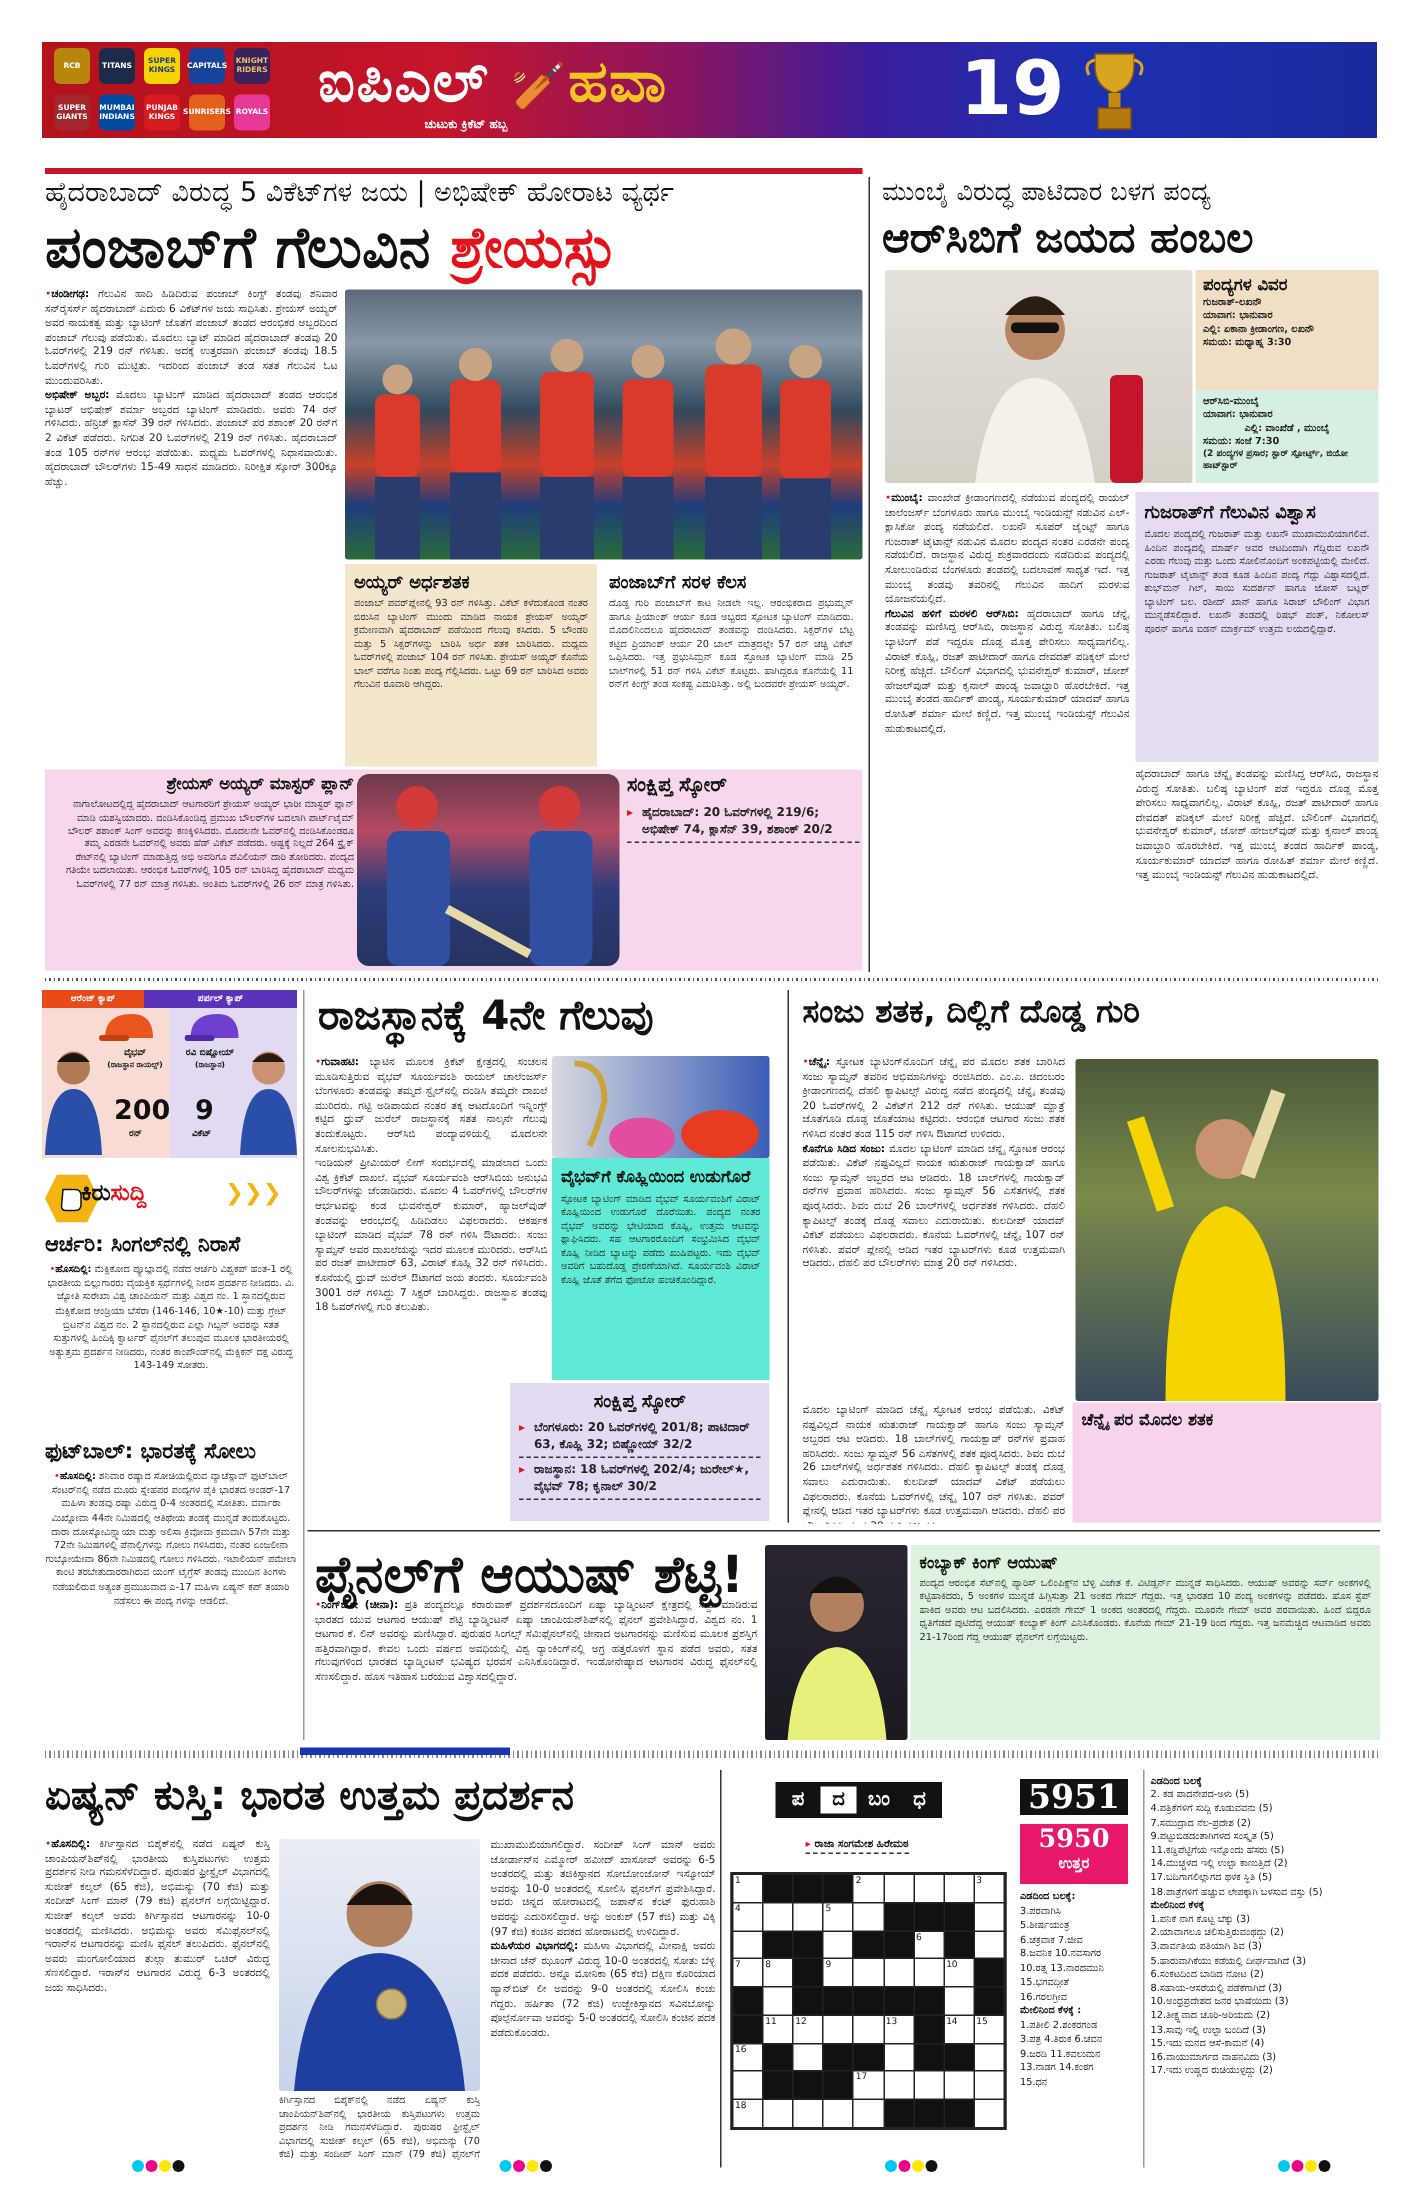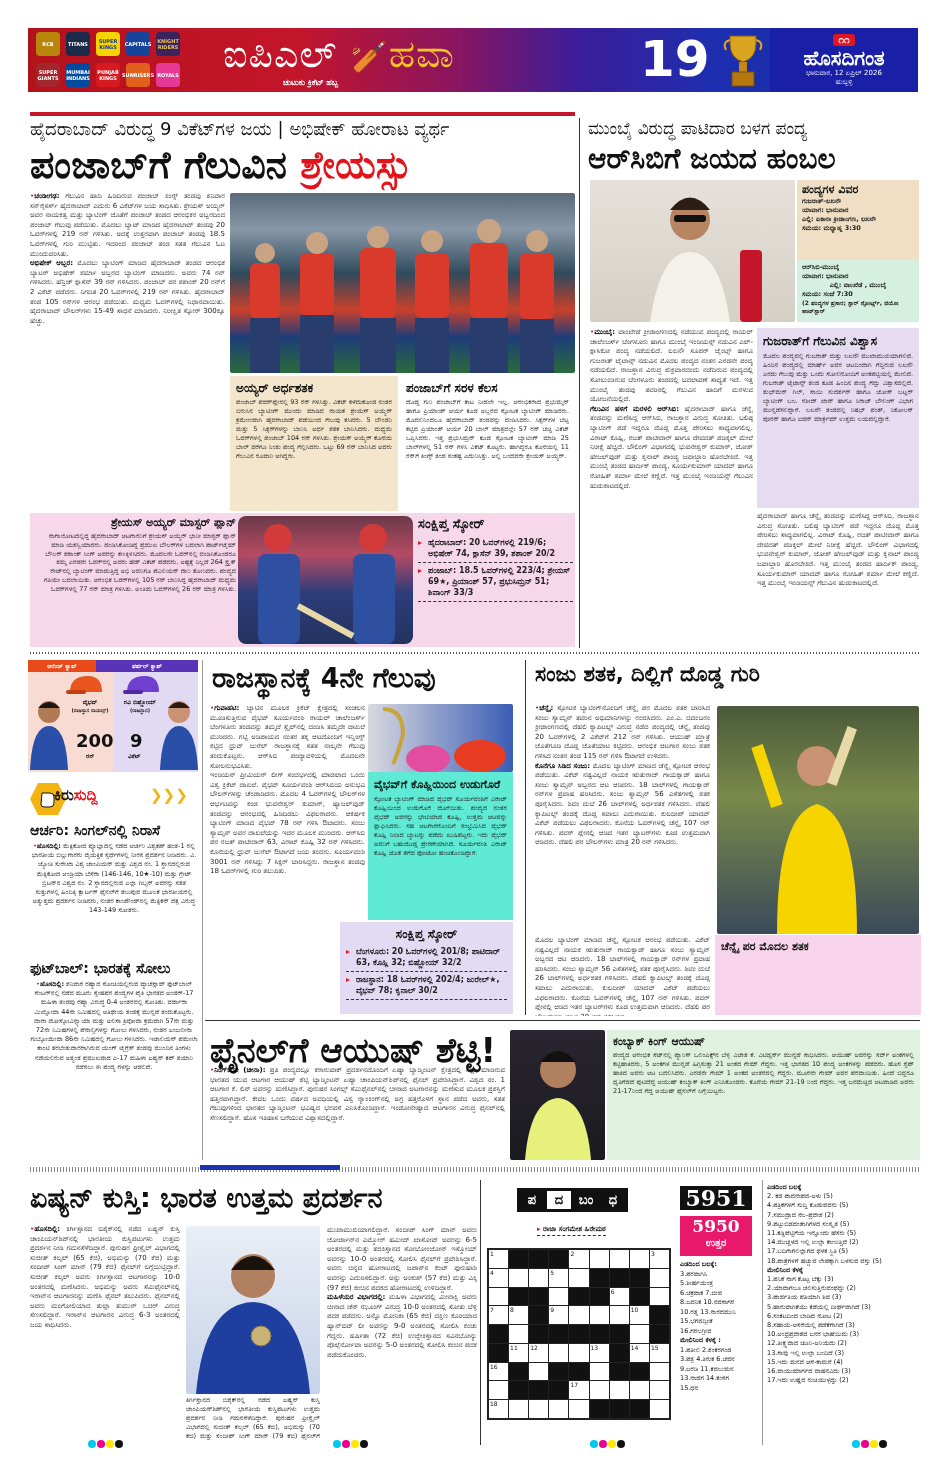--- a/index.html
+++ b/index.html
@@ -4,21 +4,21 @@
 <style>
 *{box-sizing:border-box;margin:0;padding:0}
 body{width:945px;height:1460px;background:#fff;font-family:"DejaVu Sans",sans-serif;color:#111;position:relative;overflow:hidden}
 .abs{position:absolute}
 .txt{font-size:7px;line-height:9.6px;color:#222;text-align:justify}
 .txt b{color:#000}
 .dot{color:#e0102a}
 
 #mast{left:28px;top:28px;width:890px;height:64px;background:linear-gradient(90deg,#b3121b 0%,#c4152a 30%,#8a1560 48%,#3a1d9a 62%,#1c2fb0 78%,#1a2a9c 100%);overflow:hidden}
 .logo{position:absolute;width:24px;height:24px;border-radius:4px;font-size:5px;color:#fff;display:flex;align-items:center;justify-content:center;font-weight:bold;text-align:center}
-#mast-title{position:absolute;left:195px;top:4px;font-size:38px;font-weight:normal;color:#fff;letter-spacing:1px;font-family:"DejaVu Sans",sans-serif;white-space:nowrap}
+#mast-title{position:absolute;left:184px;top:4px;font-size:38px;font-weight:bold;color:#fff;letter-spacing:1px;font-family:"DejaVu Sans",sans-serif;white-space:nowrap}
 #mast-title .y{color:#f6c325}
 #mast-sub{position:absolute;left:255px;top:50px;font-size:8px;color:#fff;font-weight:bold}
 #mast-19{position:absolute;left:612px;top:2px;font-size:50px;font-weight:bold;color:#fff}
 #trophy{position:absolute;left:690px;top:2px;width:50px;height:60px}
 #paper{position:absolute;left:742px;top:0;width:148px;height:64px;background:#1a1fa8;color:#fff;text-align:center}
 #paper .pg{display:inline-block;background:#e01622;color:#fff;font-size:10px;font-weight:bold;padding:0 5px;border-radius:3px;margin-top:2px}
 #paper .nm{font-size:20px;font-weight:bold;line-height:22px}
 #paper .dt{font-size:7px;line-height:9px}
 
 .kicker{font-size:18px;font-weight:normal;color:#111;white-space:nowrap}
@@ -56,30 +56,24 @@
   <div id="mast-title"><span>ಐಪಿಎಲ್</span> <span class="y" style="font-size:30px">🏏</span><span class="y">ಹವಾ</span></div>
   <div id="mast-sub">ಚುಟುಕು ಕ್ರಿಕೆಟ್ ಹಬ್ಬ</div>
   <div id="mast-19">19</div>
   <svg id="trophy" viewBox="0 0 50 60">
     <path d="M12 6 h26 v8 q0 14 -13 18 q-13 -4 -13 -18z" fill="#d9a520" stroke="#8a5a0a"></path>
     <rect x="21" y="32" width="8" height="10" fill="#c28a12"></rect>
     <rect x="14" y="42" width="22" height="14" fill="#b5780e" stroke="#7a4d05"></rect>
     <path d="M12 10 q-8 2 -4 10" stroke="#d9a520" fill="none" stroke-width="2"></path>
     <path d="M38 10 q8 2 4 10" stroke="#d9a520" fill="none" stroke-width="2"></path>
   </svg>
-  <div id="paper">
-    <div class="pg">೧೧</div>
-    <div class="nm">ಹೊಸದಿಗಂತ</div>
-    <div class="dt">ಭಾನುವಾರ, 12 ಏಪ್ರಿಲ್ 2026</div>
-    <div class="dt">ಹುಬ್ಬಳ್ಳಿ</div>
-  </div>
 </div>
 
 <div class="abs" style="left:30px;top:112px;width:545px;height:4px;background:#c4152a"></div>
-<div class="abs kicker" style="left:30px;top:118px;width:545px">ಹೈದರಾಬಾದ್ ವಿರುದ್ಧ 9 ವಿಕೆಟ್‌ಗಳ ಜಯ | ಅಭಿಷೇಕ್ ಹೋರಾಟ ವ್ಯರ್ಥ</div>
+<div class="abs kicker" style="left:30px;top:118px;width:545px">ಹೈದರಾಬಾದ್ ವಿರುದ್ಧ 5 ವಿಕೆಟ್‌ಗಳ ಜಯ | ಅಭಿಷೇಕ್ ಹೋರಾಟ ವ್ಯರ್ಥ</div>
 <div class="abs hl" style="left:30px;top:142px;font-size:38px;line-height:46px">
   <span>ಪಂಜಾಬ್‌ಗೆ ಗೆಲುವಿನ</span>
   <span class="red">ಶ್ರೇಯಸ್ಸು</span>
 </div>
 <div class="abs txt" style="left:30px;top:192px;width:195px;height:320px;overflow:hidden">
   <span class="dot">•</span><b>ಚಂಡೀಗಢ:</b>
   <span>ಗೆಲುವಿನ ಹಾದಿ ಹಿಡಿದಿರುವ ಪಂಜಾಬ್ ಕಿಂಗ್ಸ್ ತಂಡವು ಶನಿವಾರ ಸನ್‌ರೈಸರ್ಸ್ ಹೈದರಾಬಾದ್ ಎದುರು 6 ವಿಕೆಟ್‌ಗಳ ಜಯ ಸಾಧಿಸಿತು. ಶ್ರೇಯಸ್ ಅಯ್ಯರ್ ಅವರ ನಾಯಕತ್ವ ಮತ್ತು ಬ್ಯಾಟಿಂಗ್ ಜೊತೆಗೆ ಪಂಜಾಬ್ ತಂಡದ ಆರಂಭಿಕರ ಅಬ್ಬರದಿಂದ ಪಂಜಾಬ್ ಗೆಲುವು ಪಡೆಯಿತು. ಮೊದಲು ಬ್ಯಾಟ್ ಮಾಡಿದ ಹೈದರಾಬಾದ್ ತಂಡವು 20 ಓವರ್‌ಗಳಲ್ಲಿ 219 ರನ್ ಗಳಿಸಿತು. ಅದಕ್ಕೆ ಉತ್ತರವಾಗಿ ಪಂಜಾಬ್ ತಂಡವು 18.5 ಓವರ್‌ಗಳಲ್ಲಿ ಗುರಿ ಮುಟ್ಟಿತು. ಇದರಿಂದ ಪಂಜಾಬ್ ತಂಡ ಸತತ ಗೆಲುವಿನ ಓಟ ಮುಂದುವರಿಸಿತು.</span><br>
   <b>ಅಭಿಷೇಕ್ ಅಬ್ಬರ:</b>
   <span>ಮೊದಲು ಬ್ಯಾಟಿಂಗ್ ಮಾಡಿದ ಹೈದರಾಬಾದ್ ತಂಡದ ಆರಂಭಿಕ ಬ್ಯಾಟರ್ ಅಭಿಷೇಕ್ ಶರ್ಮಾ ಅಬ್ಬರದ ಬ್ಯಾಟಿಂಗ್ ಮಾಡಿದರು. ಅವರು 74 ರನ್ ಗಳಿಸಿದರು. ಹೆನ್ರಿಚ್ ಕ್ಲಾಸೆನ್ 39 ರನ್ ಗಳಿಸಿದರು. ಪಂಜಾಬ್ ಪರ ಶಶಾಂಕ್ 20 ರನ್‌ಗೆ 2 ವಿಕೆಟ್ ಪಡೆದರು. ನಿಗದಿತ 20 ಓವರ್‌ಗಳಲ್ಲಿ 219 ರನ್ ಗಳಿಸಿತು. ಹೈದರಾಬಾದ್ ತಂಡ 105 ರನ್‌ಗಳ ಆರಂಭ ಪಡೆಯಿತು. ಮಧ್ಯಮ ಓವರ್‌ಗಳಲ್ಲಿ ನಿಧಾನವಾಯಿತು. ಹೈದರಾಬಾದ್ ಬೌಲರ್‌ಗಳು 15-49 ಸಾಧನೆ ಮಾಡಿದರು. ನಿರೀಕ್ಷಿತ ಸ್ಕೋರ್ 300ಕ್ಕೂ ಹೆಚ್ಚು.</span>
 </div>
@@ -135,21 +129,20 @@
     <g fill="#2f4fa0">
         <rect x="20" y="38" width="42" height="90" rx="8"></rect>
         <rect x="115" y="38" width="42" height="90" rx="8"></rect>
       </g>
     <line x1="60" y1="90" x2="115" y2="120" stroke="#e8d9a8" stroke-width="6"></line>
   </svg>
 </div>
 <div class="abs" style="left:418px;top:516px;width:155px">
   <div class="hbox" style="font-size:13px">ಸಂಕ್ಷಿಪ್ತ ಸ್ಕೋರ್</div>
   <div class="score-item">ಹೈದರಾಬಾದ್: 20 ಓವರ್‌ಗಳಲ್ಲಿ 219/6; ಅಭಿಷೇಕ್ 74, ಕ್ಲಾಸೆನ್ 39, ಶಶಾಂಕ್ 20/2</div>
-  <div class="score-item">ಪಂಜಾಬ್: 18.5 ಓವರ್‌ಗಳಲ್ಲಿ 223/4; ಶ್ರೇಯಸ್ 69★, ಪ್ರಿಯಾಂಶ್ 57, ಪ್ರಭುಸಿಮ್ರನ್ 51; ಶಿವಾಂಗ್ 33/3</div>
 </div>
 
 <div class="vline" style="left:579px;top:118px;height:530px"></div>
 
 <div class="abs kicker" style="left:588px;top:118px;font-size:17px">ಮುಂಬೈ ವಿರುದ್ಧ ಪಾಟಿದಾರ ಬಳಗ ಪಂದ್ಯ</div>
 <div class="abs hl" style="left:588px;top:142px;font-size:28px;line-height:34px">ಆರ್‌ಸಿಬಿಗೆ ಜಯದ ಹಂಬಲ</div>
 <div class="img" style="left:590px;top:180px;width:205px;height:142px;background:linear-gradient(180deg,#e5e1da 0%,#d5d0c6 100%)">
   <svg width="205" height="142" viewBox="0 0 205 142">
     <circle cx="100" cy="40" r="20" fill="#b88563"></circle>
     <path d="M80 30 q20 -25 40 0" fill="#2b1d14"></path>

